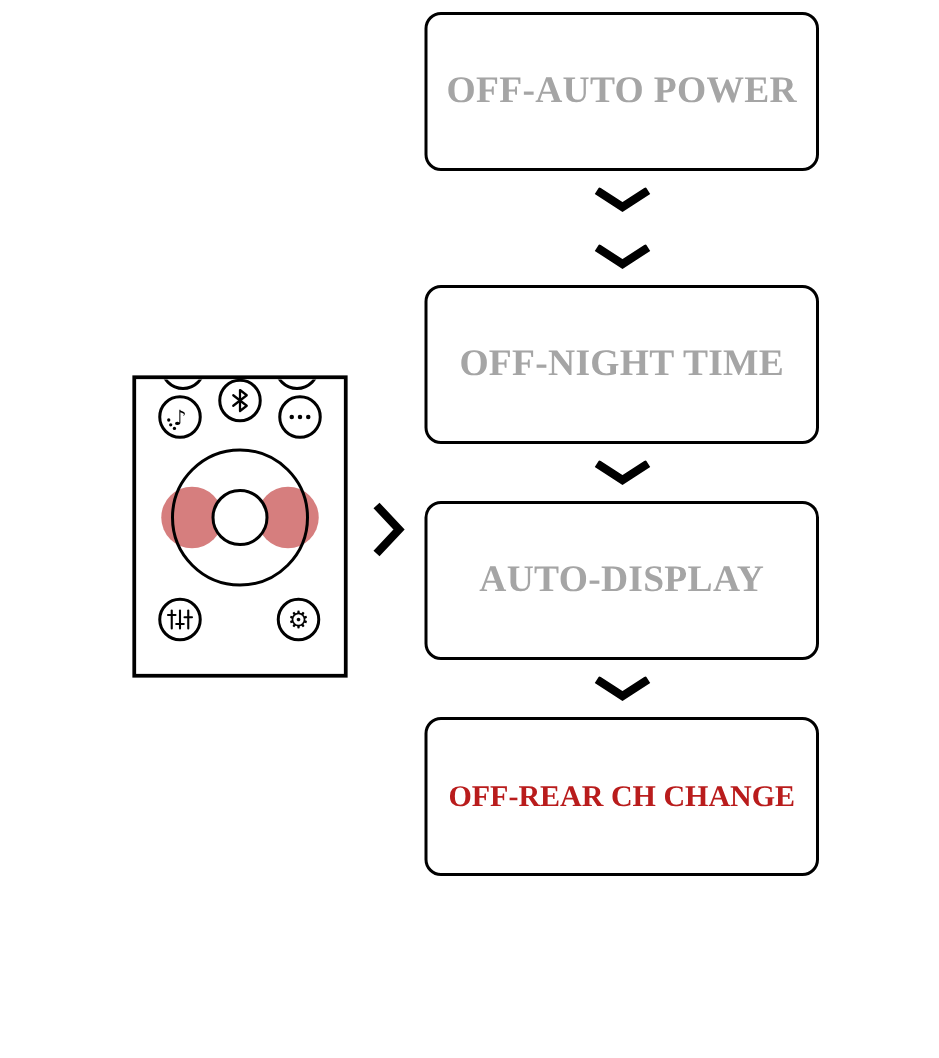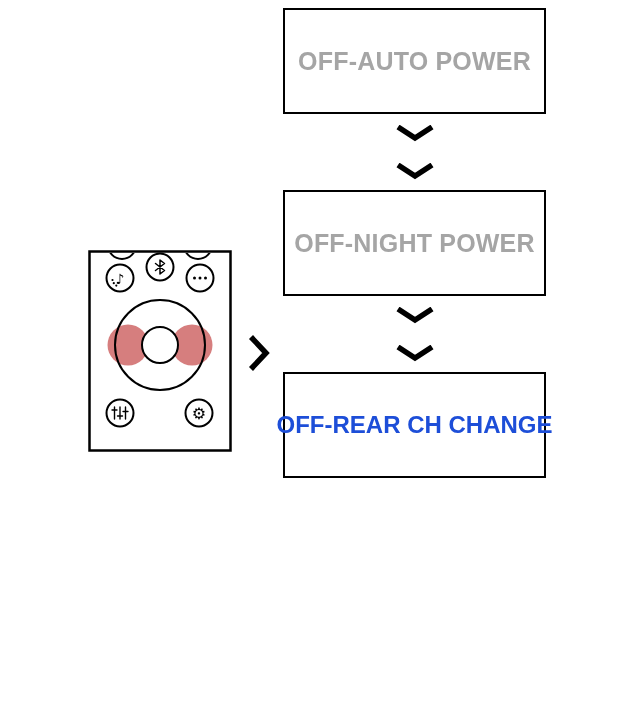--- a/index.html
+++ b/index.html
@@ -15,30 +15,31 @@
   
   .chevron-right{position:absolute;left:246px;top:332px;}
 
   
   .steps{
     position:absolute;left:283px;top:8px;width:263px;
     display:flex;flex-direction:column;
   }
   .step{
     box-sizing:border-box;height:106px;width:263px;
-    border:2.5px solid #000;border-radius:0;background:#fff;
+    border:2.5px solid #000;border-radius:11px;background:#fff;
     display:flex;align-items:center;justify-content:center;
     padding:0 6px;
+    font-family:Liberation Serif, serif;
   }
   .step-label{
     font-size:25px;font-weight:600;color:#a5a5a5;
     letter-spacing:0.2px;white-space:nowrap;text-align:center;
   }
   .step.active .step-label{
-    color:#1d4ed8;font-weight:700;font-size:24px;letter-spacing:0px;
+    color:#b91c1c;font-weight:700;font-size:20px;letter-spacing:0px;
   }
   .arrow{
     height:38px;display:flex;align-items:center;justify-content:center;
   }
 </style>
 </head>
 <body>
 
 <div class="canvas">
 
@@ -121,28 +122,31 @@
         </svg>
     </div>
 
     <div class="arrow">
       <svg width="40" height="17" viewBox="0 0 40 17">
           <polyline points="3,2 20,13 37,2" fill="none" stroke="#000" stroke-width="5.5" stroke-linejoin="miter"></polyline>
         </svg>
     </div>
 
     <div class="step">
-      <span class="step-label">OFF-NIGHT POWER</span>
+      <span class="step-label">OFF-NIGHT TIME</span>
     </div>
     <div class="arrow">
       <svg width="40" height="17" viewBox="0 0 40 17">
           <polyline points="3,2 20,13 37,2" fill="none" stroke="#000" stroke-width="5.5" stroke-linejoin="miter"></polyline>
         </svg>
     </div>
 
+    <div class="step">
+      <span class="step-label">AUTO-DISPLAY</span>
+    </div>
     <div class="arrow">
       <svg width="40" height="17" viewBox="0 0 40 17">
           <polyline points="3,2 20,13 37,2" fill="none" stroke="#000" stroke-width="5.5" stroke-linejoin="miter"></polyline>
         </svg>
     </div>
 
     <div class="step active">
       <span class="step-label">OFF-REAR CH CHANGE</span>
     </div>
 

